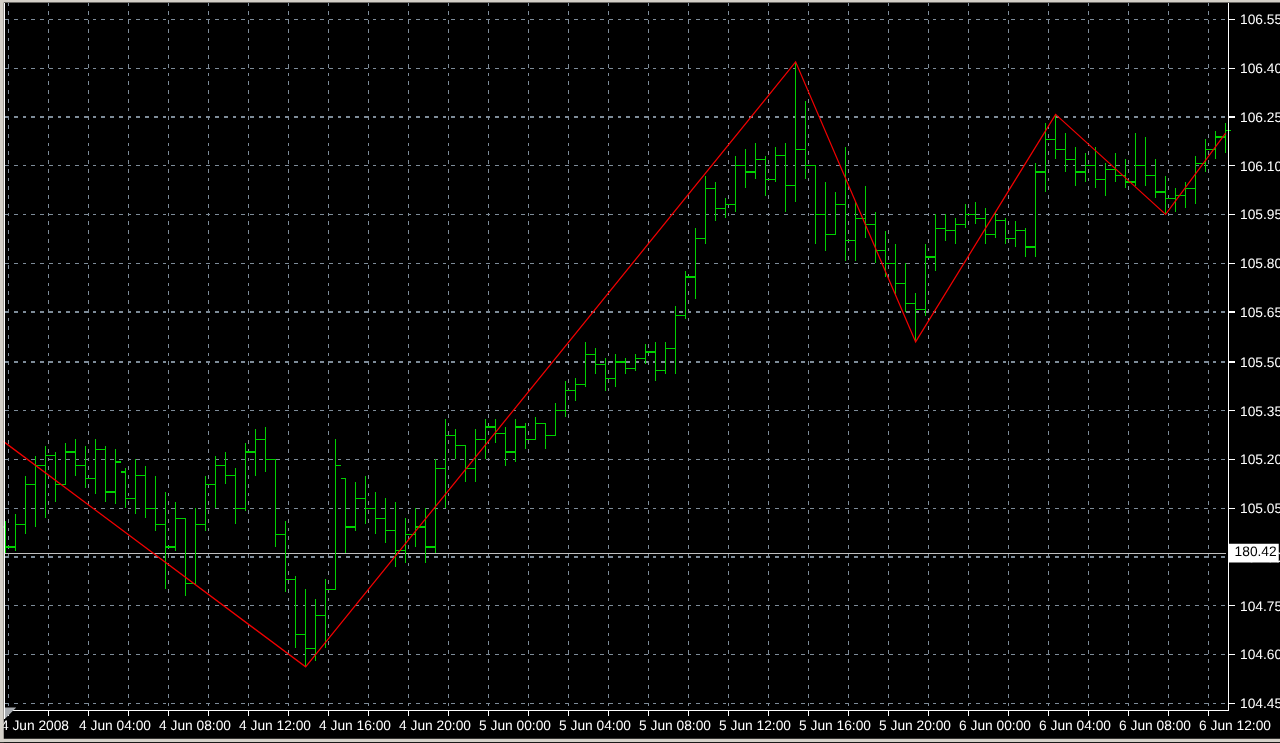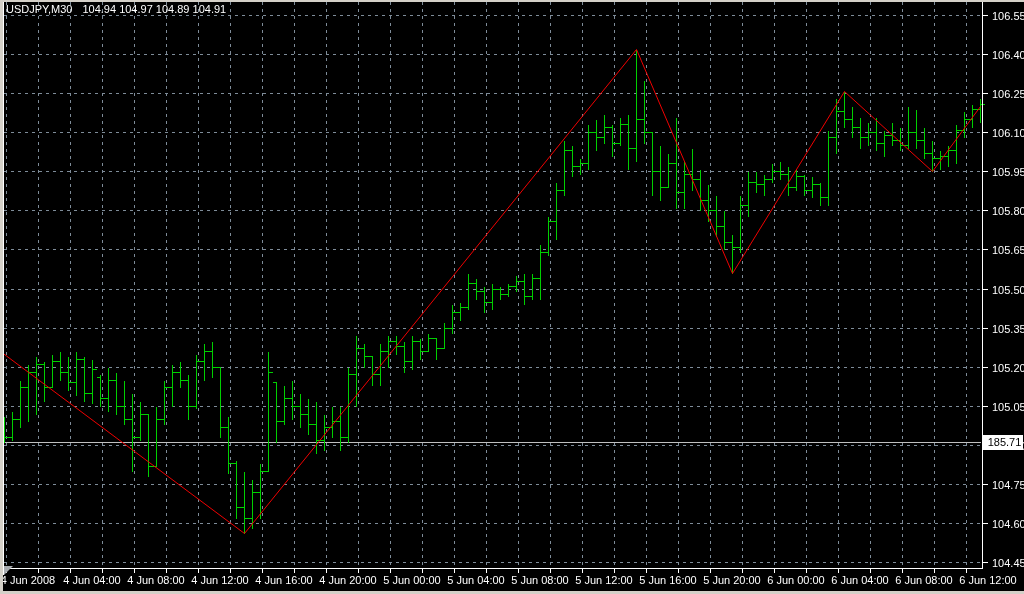--- a/index.html
+++ b/index.html
@@ -281,19 +281,16 @@
         <text x="796" y="584" fill="#FFFFFF" text-anchor="middle" font-family="&quot;Liberation Sans&quot;,sans-serif" font-size="11px">6 Jun 00:00</text>
         <text x="860" y="584" fill="#FFFFFF" text-anchor="middle" font-family="&quot;Liberation Sans&quot;,sans-serif" font-size="11px">6 Jun 04:00</text>
         <text x="924" y="584" fill="#FFFFFF" text-anchor="middle" font-family="&quot;Liberation Sans&quot;,sans-serif" font-size="11px">6 Jun 08:00</text>
         <text x="988" y="584" fill="#FFFFFF" text-anchor="middle" font-family="&quot;Liberation Sans&quot;,sans-serif" font-size="11px">6 Jun 12:00</text>
       </g>
     </svg>
   <div id="frame-top" class="frame"></div>
   <div id="frame-left" class="frame"></div>
   <div id="frame-bottom" class="frame"></div>
   <div id="corner-triangle"></div>
-  <div id="chart-title">
-    <span>USDJPY,M30</span><span class="ohlc">104.94 104.97 104.89 104.91</span>
-  </div>
   <div id="price-marker" style="top: 434.5px;">
-    <span>185.71</span>
+    <span>180.42</span>
   </div>
 </div>
 
 </body></html>

